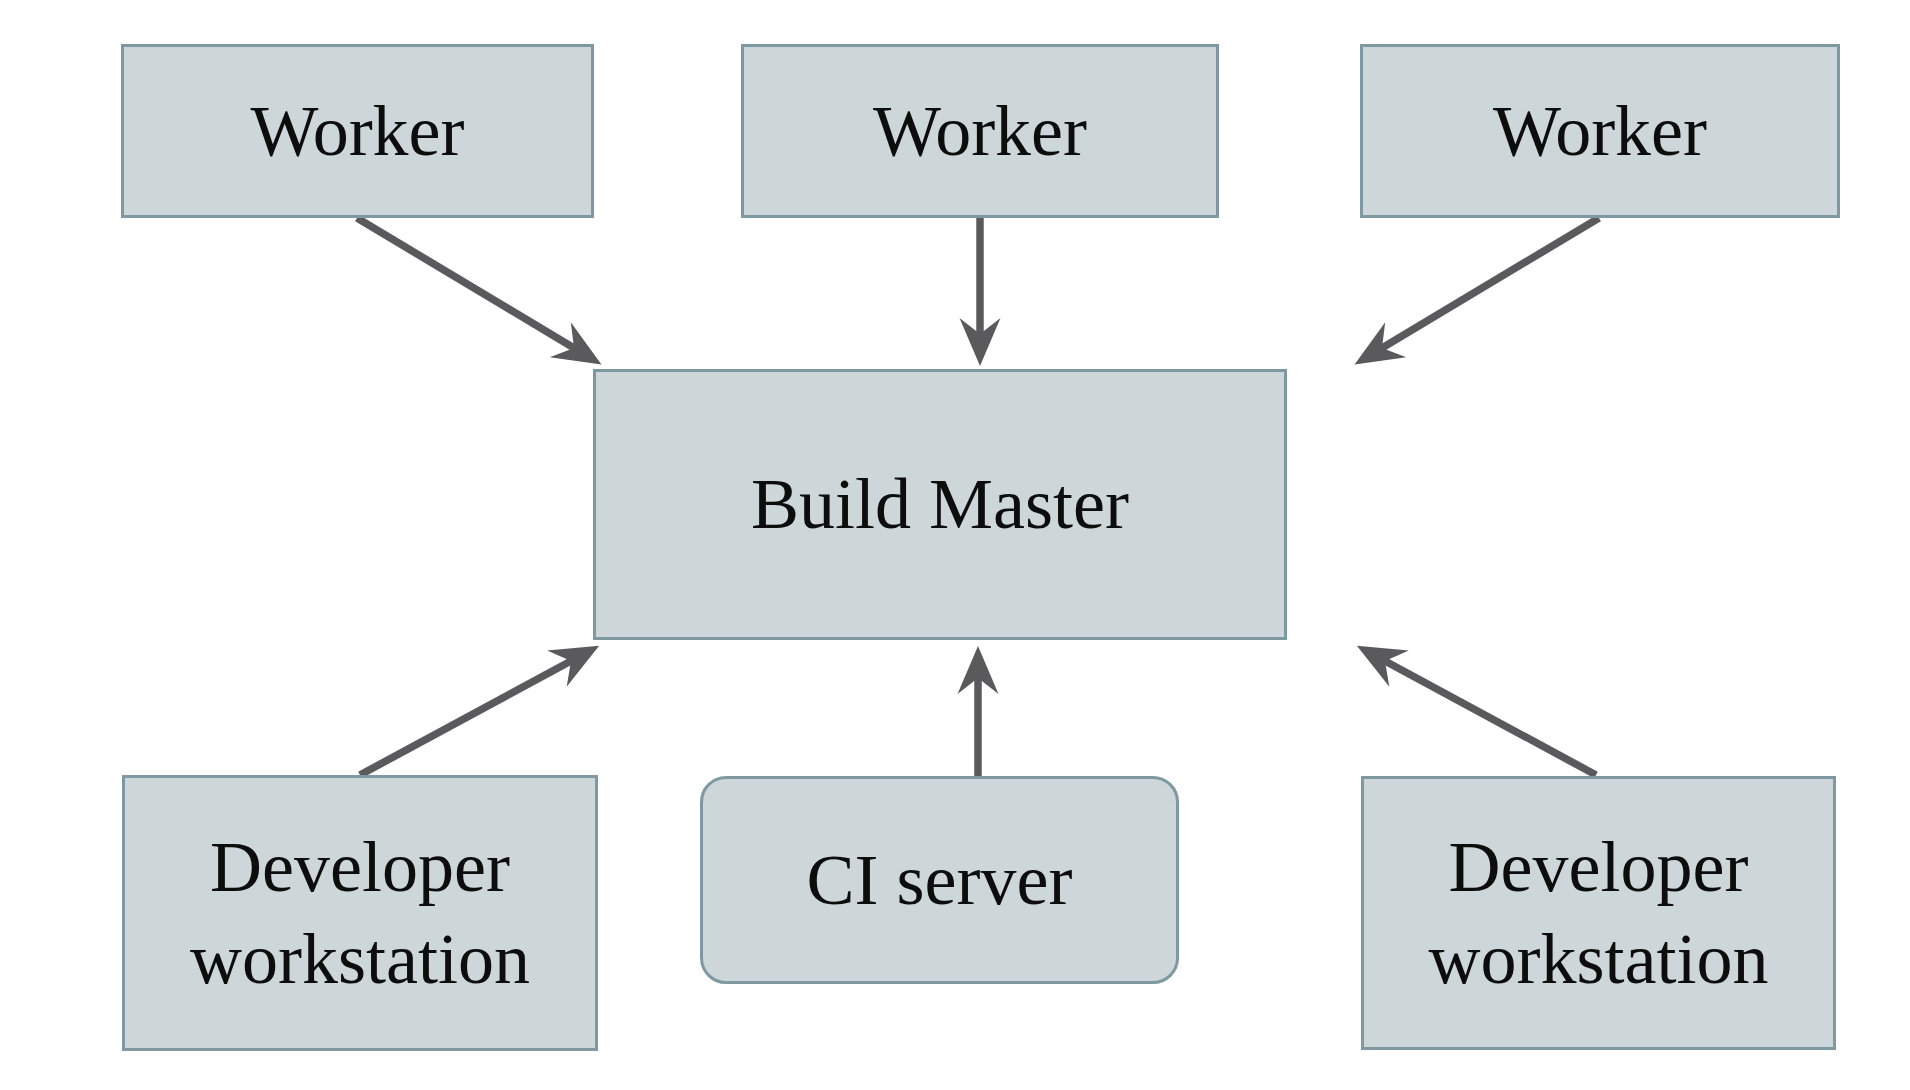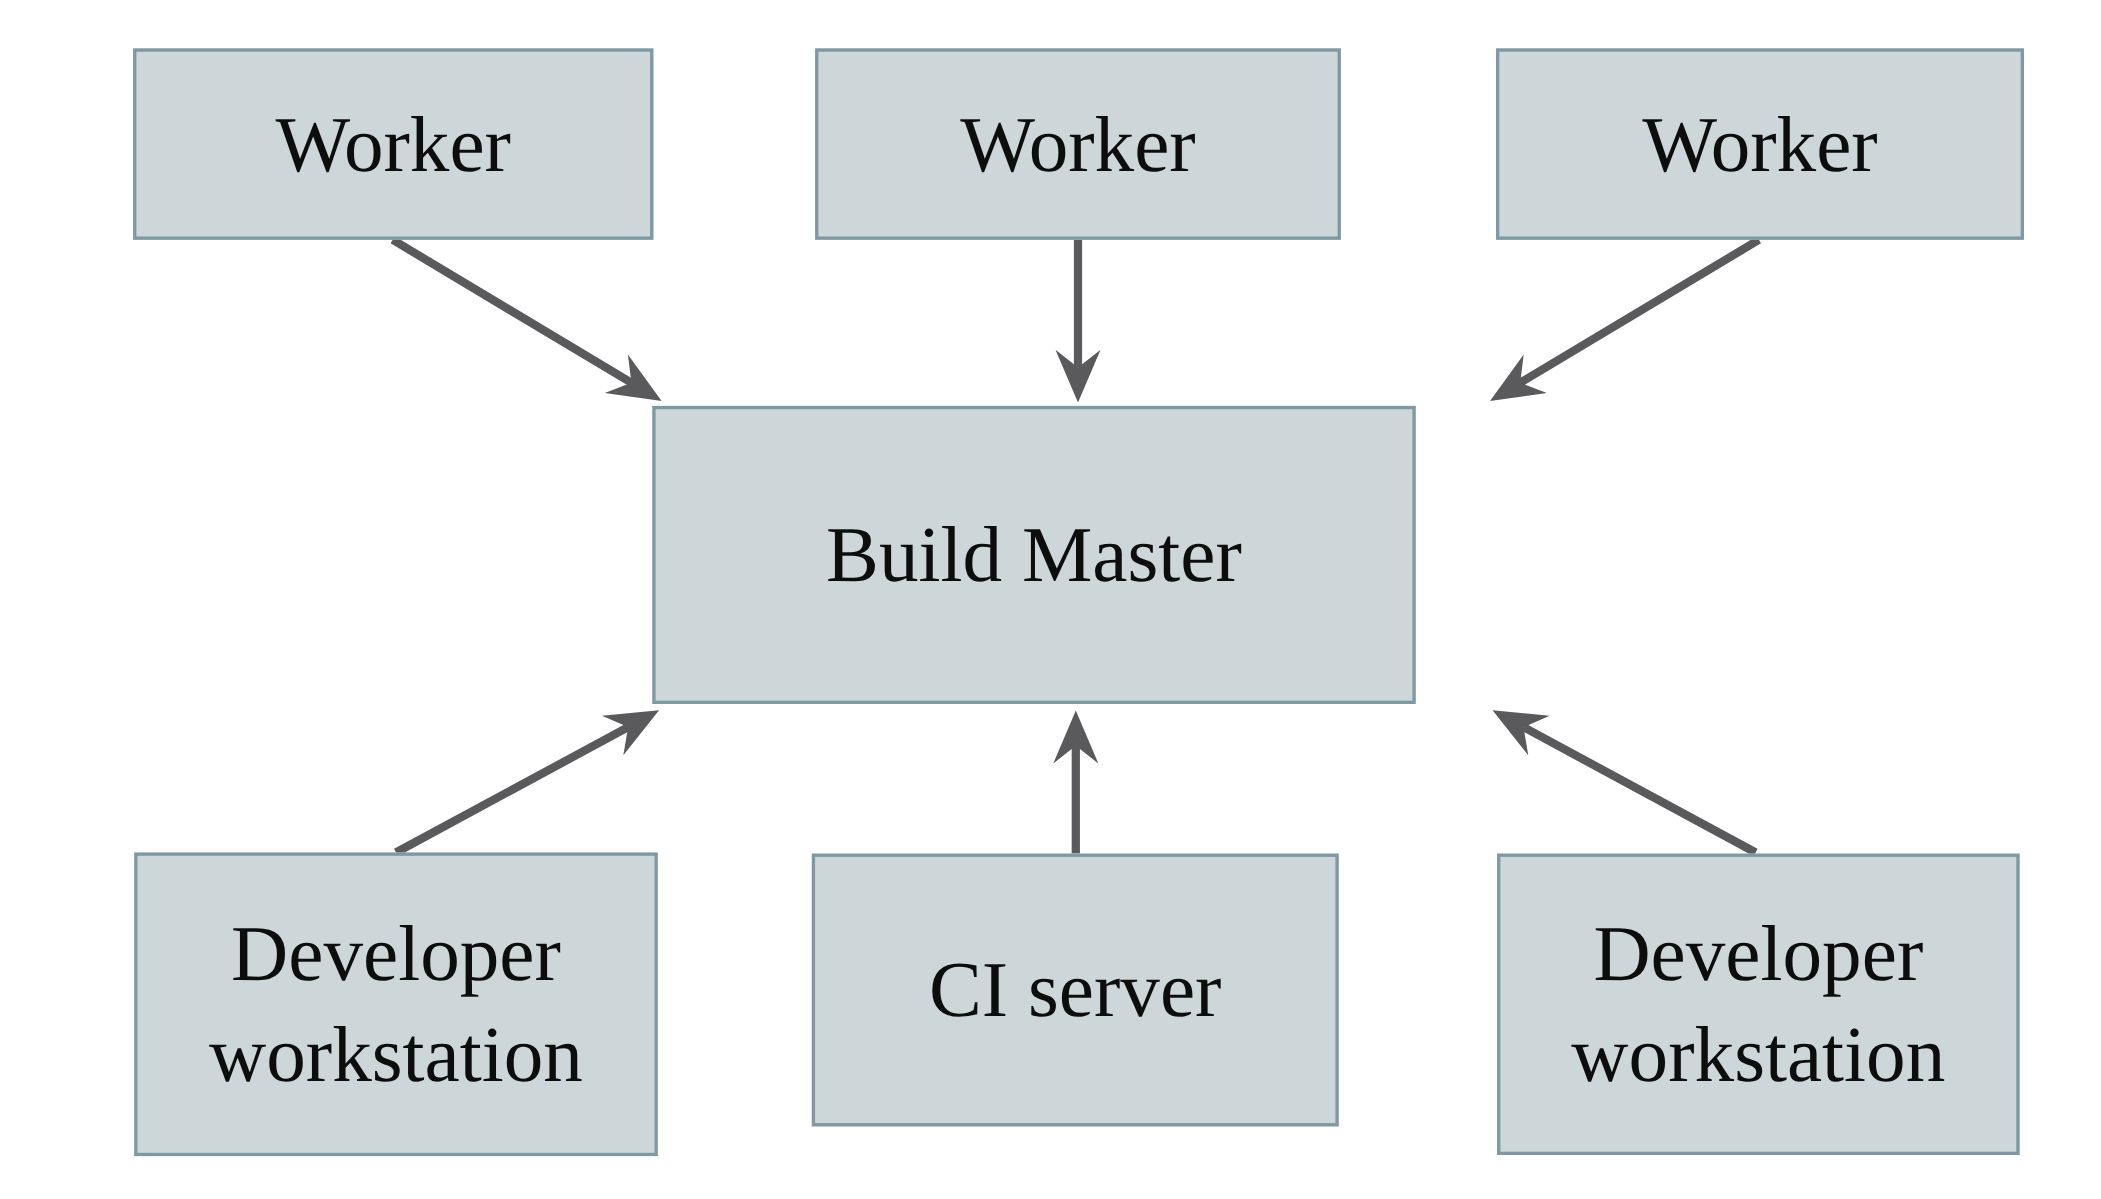--- a/index.html
+++ b/index.html
@@ -39,21 +39,21 @@
     line-height: 1.28;
     white-space: pre-line;
     letter-spacing: 0;
   }
   
   .n-worker-1      { left: 121px;  top: 44px;  width: 473px; height: 174px; }
   .n-worker-2      { left: 741px;  top: 44px;  width: 478px; height: 174px; }
   .n-worker-3      { left: 1360px; top: 44px;  width: 480px; height: 174px; }
   .n-build-master  { left: 593px;  top: 369px; width: 694px; height: 271px; }
   .n-dev-left      { left: 122px;  top: 775px; width: 476px; height: 276px; }
-  .n-ci-server     { left: 738px;  top: 776px; width: 479px; height: 248px; }
+  .n-ci-server     { left: 700px;  top: 776px; width: 479px; height: 208px; border-radius: 26px; }
   .n-dev-right     { left: 1361px; top: 776px; width: 475px; height: 274px; }
 </style>
 </head>
 <body>
 
 <div class="canvas">
 
   <svg class="edges-layer" width="1910" height="1090" viewBox="0 0 1910 1090" xmlns="http://www.w3.org/2000/svg">
     <defs>
       <marker id="barb" viewBox="0 0 12 12" refX="4.6" refY="6" markerWidth="8" markerHeight="8" orient="auto" markerUnits="strokeWidth">

